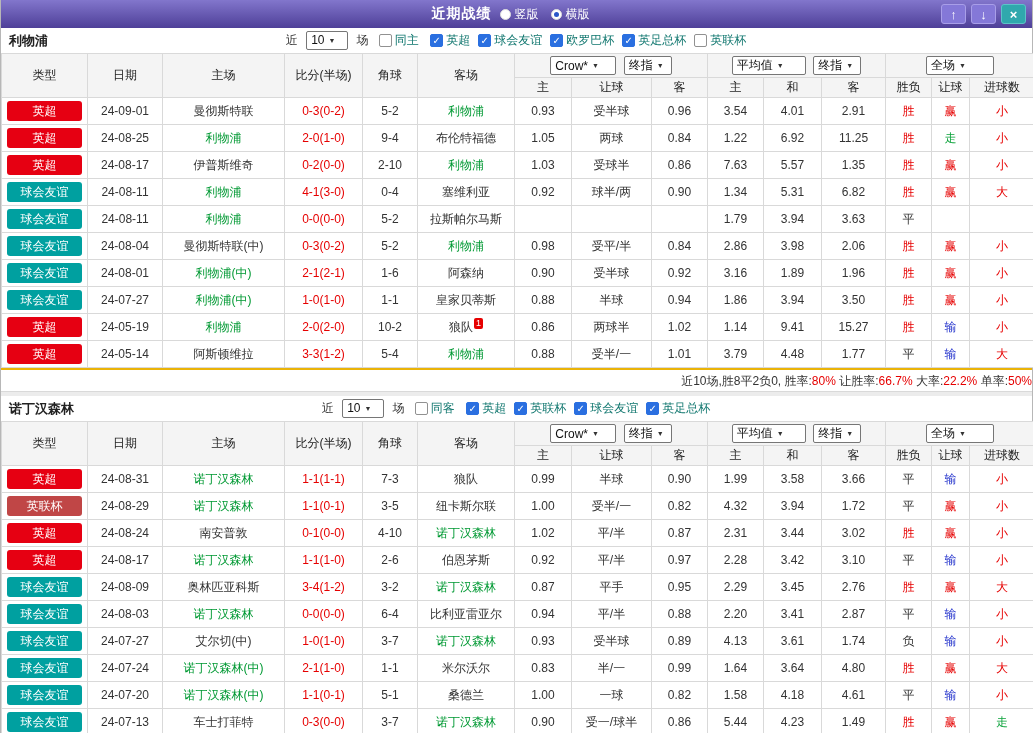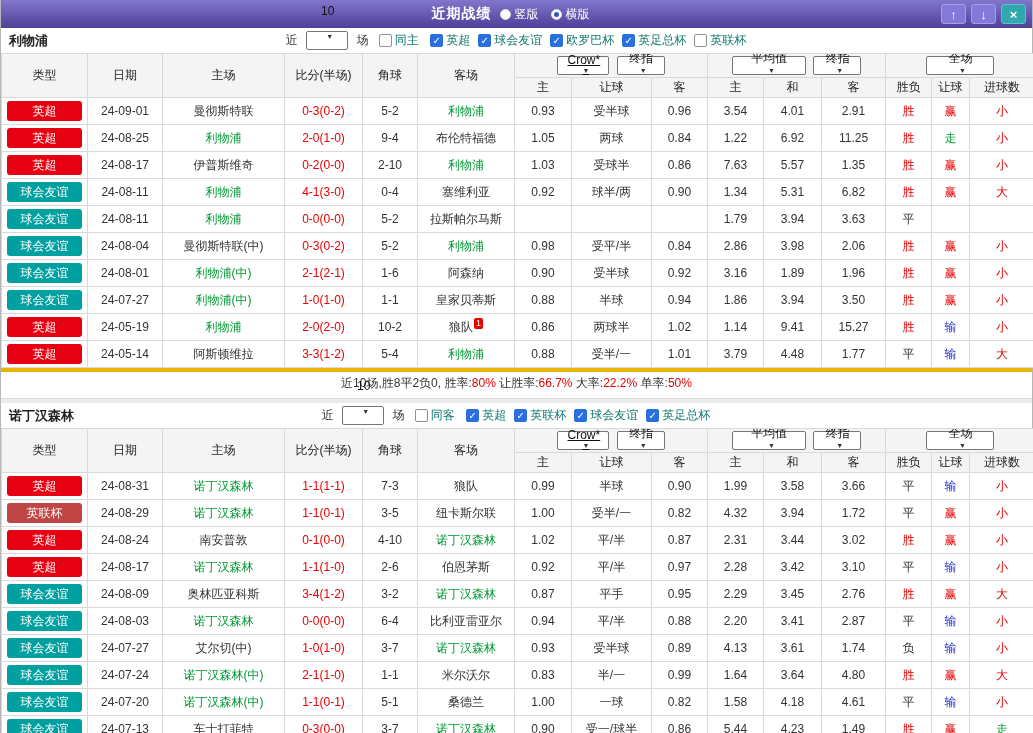--- a/index.html
+++ b/index.html
@@ -53,27 +53,27 @@
   .cb {
     width: 13px; height: 13px; border: 1px solid #919191; background: #fff;
     display: inline-flex; align-items: center; justify-content: center;
     font-size: 10px; line-height: 12px; color: #fff; margin-right: 3px; border-radius: 2px;
   }
   .cb.checked { background: #2a6fe0; border-color: #2a6fe0; }
   .cb-label { color: #0f766e; }
 
   
   .fake-select {
-    display: inline-flex; align-items: center; justify-content: flex-end;
+    display: inline-flex; align-items: center; justify-content: flex-start;
     background: #fff; border: 1px solid #767676; border-radius: 2px;
     height: 19px; padding: 0 3px 0 4px; cursor: pointer; vertical-align: middle;
-    margin: 0 2px; color: #111; flex-direction: column;
+    margin: 0 2px; color: #111;
   }
   .fake-select .arrow { font-size: 7px; margin-left: 4px; color: #333; }
-  .w42 { width: 42px; } .w66 { width: 52px; text-decoration: underline; } .w50 { width: 48px; }
+  .w42 { width: 42px; } .w66 { width: 66px; } .w50 { width: 48px; }
   .w72 { width: 74px; } .w58 { width: 68px; }
 
   
   table { border-collapse: collapse; width: 100%; table-layout: fixed; }
   th, td { border: 1px solid #d9d9d9; text-align: center; overflow: hidden; white-space: nowrap; }
   thead th { background: #f4f4f4; font-weight: normal; color: #222; }
   tr.h1 th { height: 24px; }
   tr.h2 th { height: 20px; }
   td { height: 26px; padding: 0 1px; background: #fff; }
   .ddcell { padding: 1px 0; }
@@ -92,21 +92,21 @@
   .k-blue  { color: var(--blue); }
   .k-green { color: var(--green); }
   .k-dark  { color: var(--dark); }
   .note {
     color: #fff; background: var(--red); font-size: 9px; line-height: 11px;
     padding: 0 2px; border-radius: 2px; margin-left: 1px;
     display: inline-block; vertical-align: super;
   }
 
   
-  .summary { height: 30px; line-height: 23px; text-align: center; background: #fff; border-top: 4px solid #eab308; }
+  .summary { height: 23px; line-height: 23px; text-align: right; background: #fff; border-top: 2px solid #eab308; }
   .summary .cr { color: var(--red); }
   .summary .cd { color: #333; }
 
   .section-divider { height: 5px; background: #ececec; border-top: 1px solid #d9d9d9; }
 </style>
 </head>
 <body>
 
 <div class="page">
 

